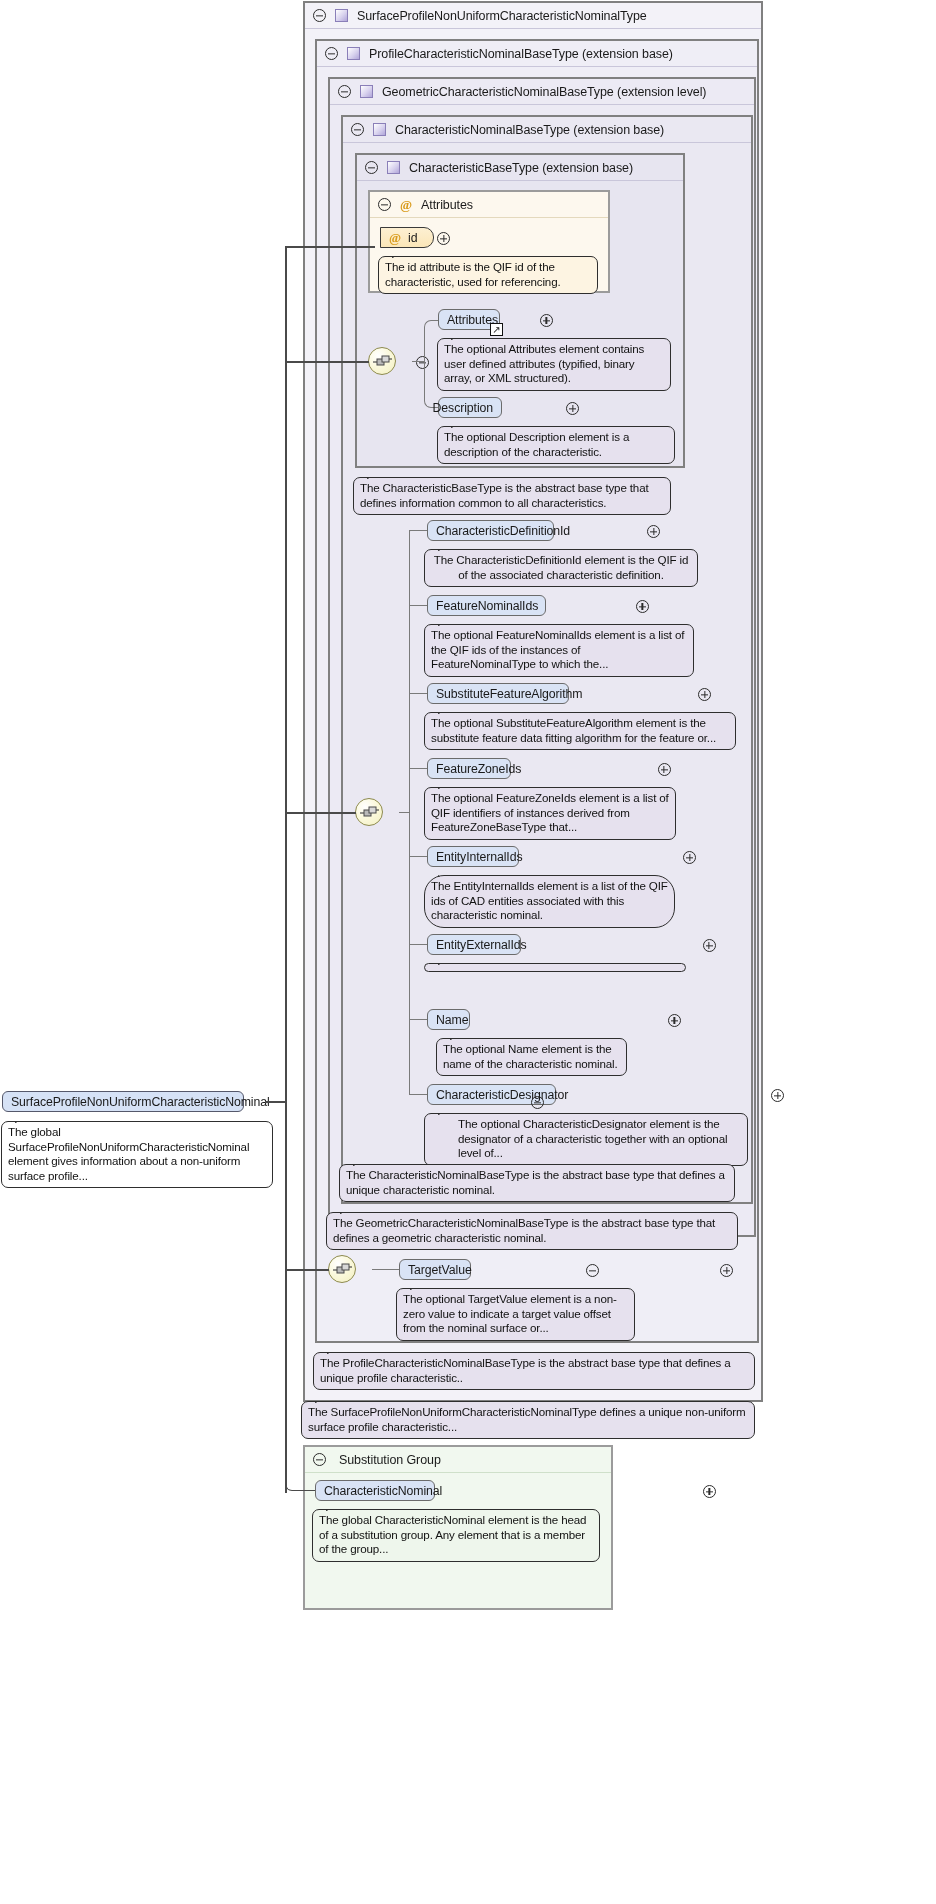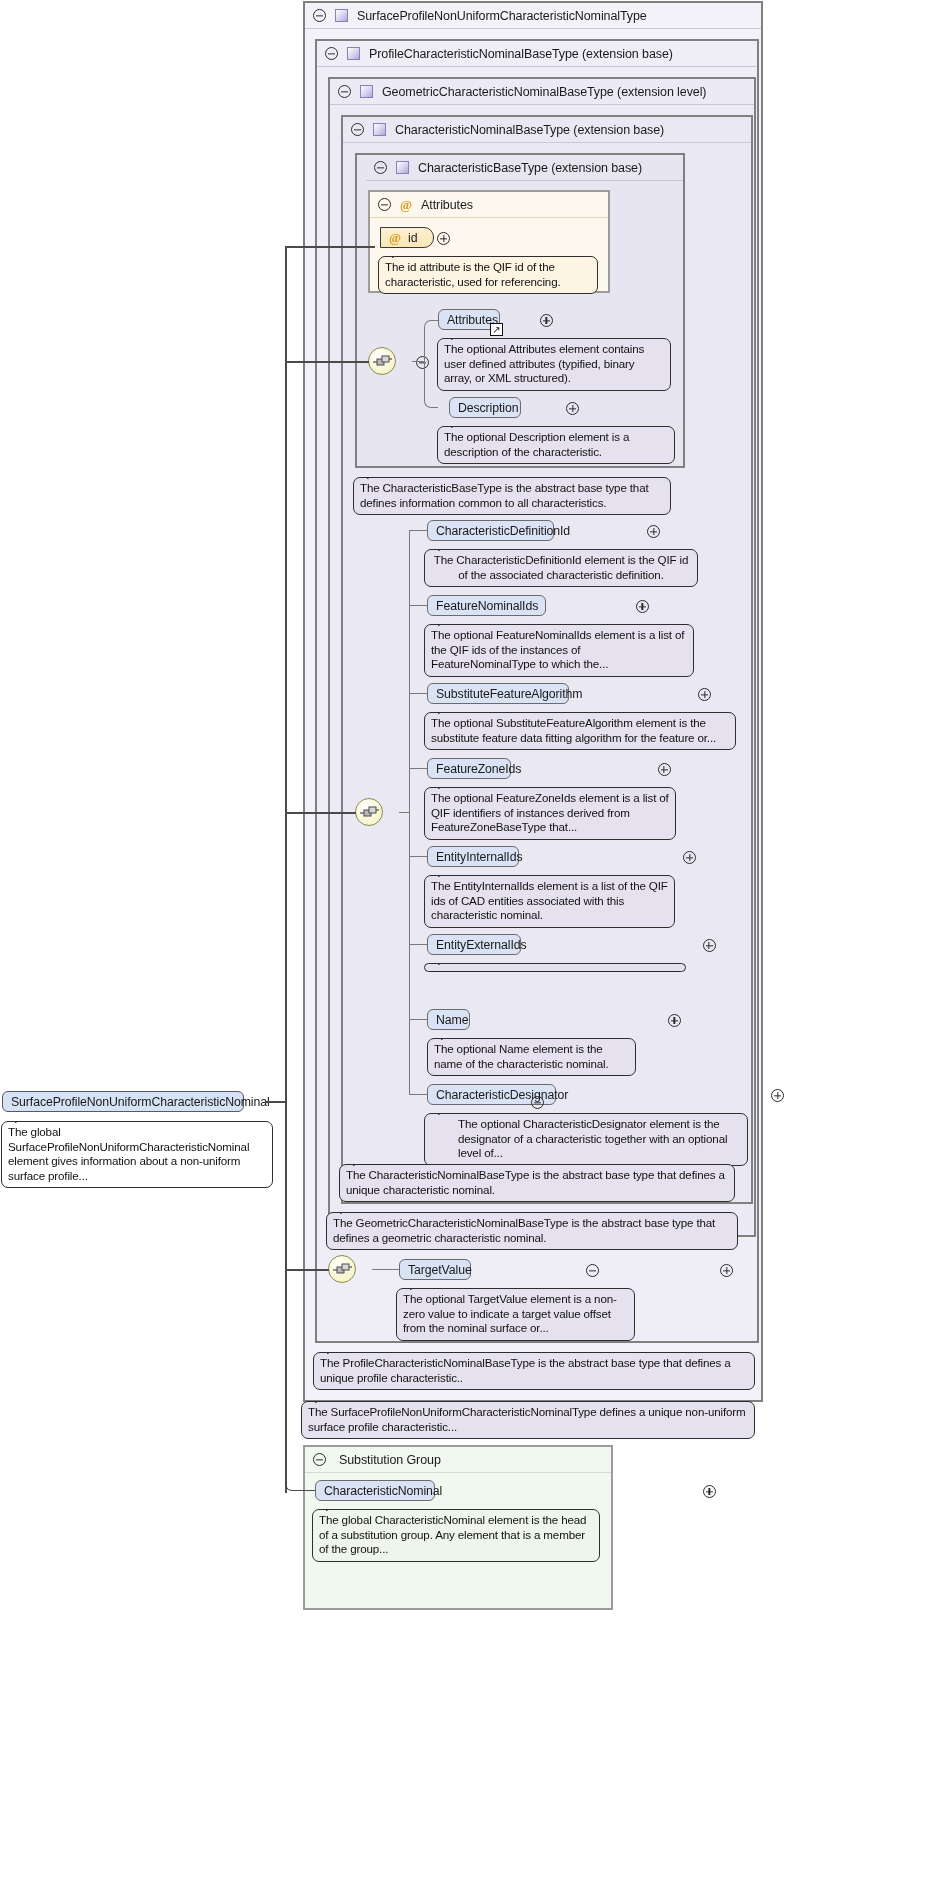--- a/index.html
+++ b/index.html
@@ -23,21 +23,21 @@
   
   .panel {
     position: absolute;
     border: 2px solid #808080;
     background: #eae9f3;
   }
   .panel.lvl0 { background: #f3f2f8; }
   .panel.lvl1 { background: #efeef6; }
   .panel.lvl2 { background: #eceaf4; }
   .panel.lvl3 { background: #eae8f2; }
-  .panel.lvl4 { background: #e7e5f0; padding-left: 9px; }
+  .panel.lvl4 { background: #e7e5f0; }
 
   .panel-head {
     position: relative;
     height: 26px;
     display: flex;
     align-items: center;
     gap: 9px;
     padding-left: 8px;
     border-bottom: 1px solid #c9c6da;
   }
@@ -304,21 +304,21 @@
     <span>Attributes</span>
   </div>
   <div class="ext-arrow" style="left:490px; top:323px;">↗</div>
   <span class="plus-icon abs" style="left:505px; top:313px;"></span>
   <div class="doc" style="left:437px; top:338px; width:234px;">
     <span class="notch"></span>
     <span>The optional Attributes element contains user defined attributes (typified, binary array, or XML structured).</span>
   </div>
 
   
-  <div class="elbox" style="left:449px; top:397px; width:72px;">
+  <div class="elbox" style="left:438px; top:397px; width:64px;justify-content:flex-end;">
     <span>Description</span>
   </div>
   <span class="plus-icon abs" style="left:514px; top:401px;"></span>
   <div class="doc" style="left:437px; top:426px; width:238px;">
     <span class="notch"></span>
     <span>The optional Description element is a description of the characteristic.</span>
   </div>
 
   
   <div class="doc" style="left:353px; top:477px; width:318px;">
@@ -385,42 +385,42 @@
     <span class="notch"></span>
     <span>The optional FeatureZoneIds element is a list of QIF identifiers of instances derived from FeatureZoneBaseType that...</span>
   </div>
 
   
   <div class="line-h" style="left:409px; top:856px; width:18px;"></div>
   <div class="elbox" style="left:427px; top:846px; width:92px;">
     <span>EntityInternalIds</span>
   </div>
   <span class="plus-icon abs" style="left:526px; top:850px;"></span>
-  <div class="doc" style="left:424px; top:875px; width:251px;">
+  <div class="doc" style="left:424px; top:875px; width:251px;border-radius:20px;">
     <span class="notch"></span>
     <span>The EntityInternalIds element is a list of the QIF ids of CAD entities associated with this characteristic nominal.</span>
   </div>
 
   
   <div class="line-h" style="left:409px; top:944px; width:18px;"></div>
   <div class="elbox" style="left:427px; top:934px; width:94px;">
     <span>EntityExternalIds</span>
   </div>
   <span class="plus-icon abs" style="left:528px; top:938px;"></span>
   <div class="doc" style="left:424px; top:963px; width:262px;">
     <span class="notch"></span>
   </div>
 
   
   <div class="line-h" style="left:409px; top:1019px; width:18px;"></div>
   <div class="elbox" style="left:427px; top:1009px; width:43px;">
     <span>Name</span>
   </div>
   <span class="plus-icon abs" style="left:476px; top:1013px;"></span>
-  <div class="doc" style="left:427px; top:1038px; width:209px;">
+  <div class="doc" style="left:436px; top:1038px; width:191px;">
     <span class="notch"></span>
     <span>The optional Name element is the name of the characteristic nominal.</span>
   </div>
 
   
   <div class="elbow" style="left:409px; top:1000px; width:18px; height:95px; border-left:none; border-bottom:none;"></div>
   <div class="line-h" style="left:409px; top:1094px; width:18px;"></div>
   <div class="elbox" style="left:427px; top:1084px; width:129px;">
     <span>CharacteristicDesignator</span>
   </div>

